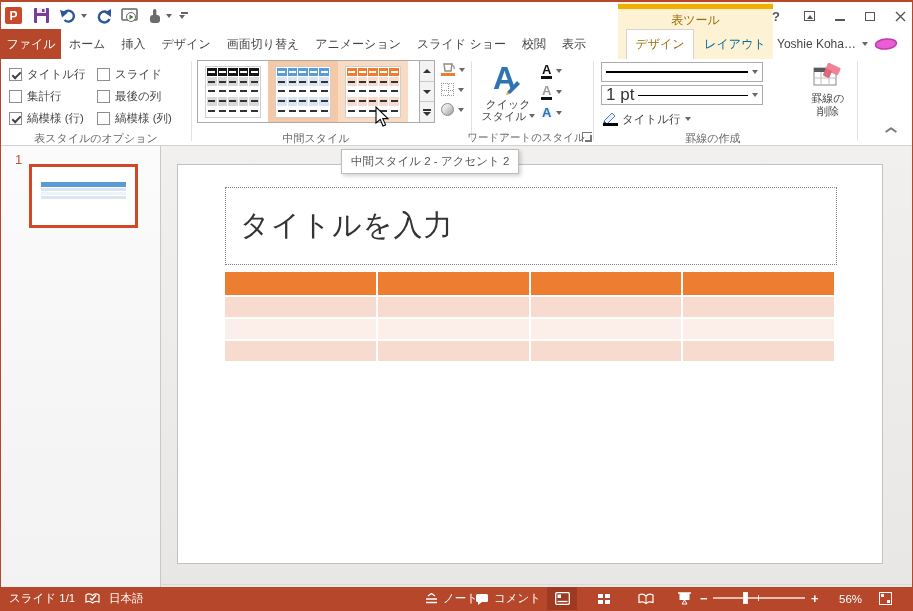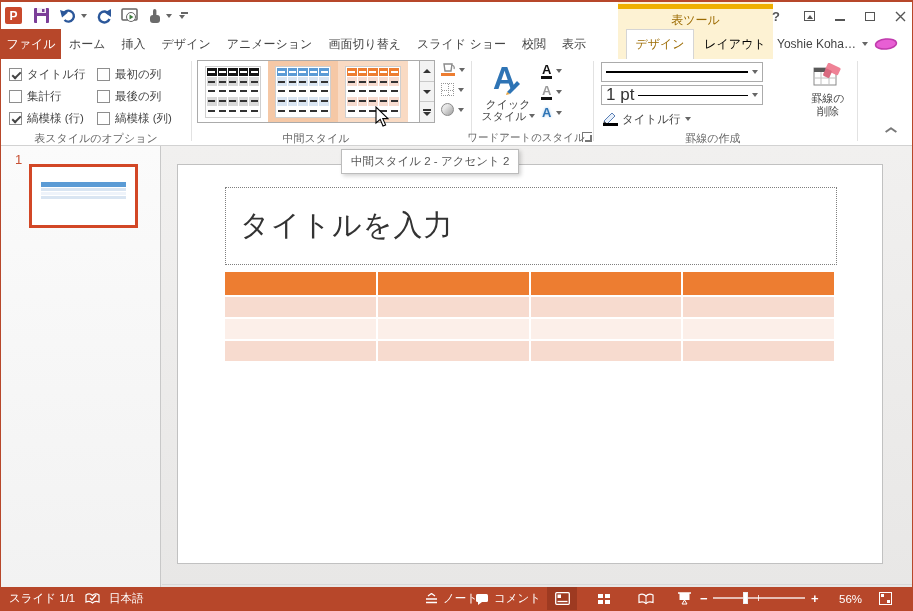--- a/index.html
+++ b/index.html
@@ -25,21 +25,21 @@
   .glyph-ropts:after { content:""; position:absolute; left:2px; top:3px; border-left:3px solid transparent; border-right:3px solid transparent; border-bottom:4px solid #555; }
 
   
   .tabrow { position:absolute; left:0; top:28px; width:100%; height:30px; background:#fff; }
   .ctx-tabs-bg { position:absolute; left:617px; top:0; width:155px; height:30px; background:var(--contextual-bg); }
   .file-tab { position:absolute; left:0; top:0; width:60px; height:30px; background:var(--accent); color:#fff; display:flex; align-items:center; justify-content:center; }
   #main-tabs { position:absolute; left:60px; top:0; height:30px; display:flex; }
   #main-tabs .tab { padding:0 8px; display:flex; align-items:center; color:#444; white-space:nowrap; }
   .ctx-tab { position:absolute; top:0; height:30px; display:flex; align-items:center; justify-content:center; }
   .ctx-tab-sel { left:625px; width:68px; background:#fff; border:1px solid #d5d5d5; border-bottom:none; color:var(--gold-text); }
-  .ctx-tab-other { left:699px; width:70px; color:#000000; }
+  .ctx-tab-other { left:699px; width:70px; color:#0369a1; }
   .account { position:absolute; left:776px; top:0; height:30px; display:flex; align-items:center; gap:6px; color:#444; }
 
   
   .ribbon { position:absolute; left:0; top:58px; width:100%; height:87px; background:#fff; border-bottom:1px solid #d2d2d2; }
   .vsep { position:absolute; top:2px; width:1px; height:80px; background:#e2e2e2; }
   .group-label { position:absolute; top:72px; text-align:center; font-size:11px; color:var(--group-label); white-space:nowrap; }
 
   #options-grid { position:absolute; left:8px; top:4px; display:grid; grid-template-columns:88px 96px; grid-auto-rows:22px; }
   .opt { display:flex; align-items:center; gap:5px; white-space:nowrap; font-size:11.5px; }
   .cb { width:13px; height:13px; border:1px solid #8e8e8e; background:#fff; position:relative; flex:0 0 auto; }
@@ -207,22 +207,22 @@
     </div>
   </div>
 
   <div class="tabrow">
     <div class="ctx-tabs-bg"></div>
     <div class="file-tab">ファイル</div>
     <div id="main-tabs">
         <span class="tab">ホーム</span>
         <span class="tab">挿入</span>
         <span class="tab">デザイン</span>
+        <span class="tab">画面切り替え</span>
         <span class="tab">アニメーション</span>
-        <span class="tab">画面切り替え</span>
         <span class="tab">スライド ショー</span>
         <span class="tab">校閲</span>
         <span class="tab">表示</span>
       </div>
     <div class="ctx-tab ctx-tab-sel">デザイン</div>
     <div class="ctx-tab ctx-tab-other">レイアウト</div>
     <div class="account">
       <span>Yoshie Koha…</span>
       <span class="caret"></span>
       <span>
@@ -239,21 +239,21 @@
     <div class="vsep" style="left:592px;"></div>
     <div class="vsep" style="left:856px;"></div>
 
     <div id="options-grid">
         <div class="opt">
           <span class="cb checked"></span>
           <span>タイトル行</span>
         </div>
         <div class="opt">
           <span class="cb"></span>
-          <span>最初の列</span>
+          <span>スライド</span>
         </div>
         <div class="opt">
           <span class="cb"></span>
           <span>集計行</span>
         </div>
         <div class="opt">
           <span class="cb"></span>
           <span>最後の列</span>
         </div>
         <div class="opt">

